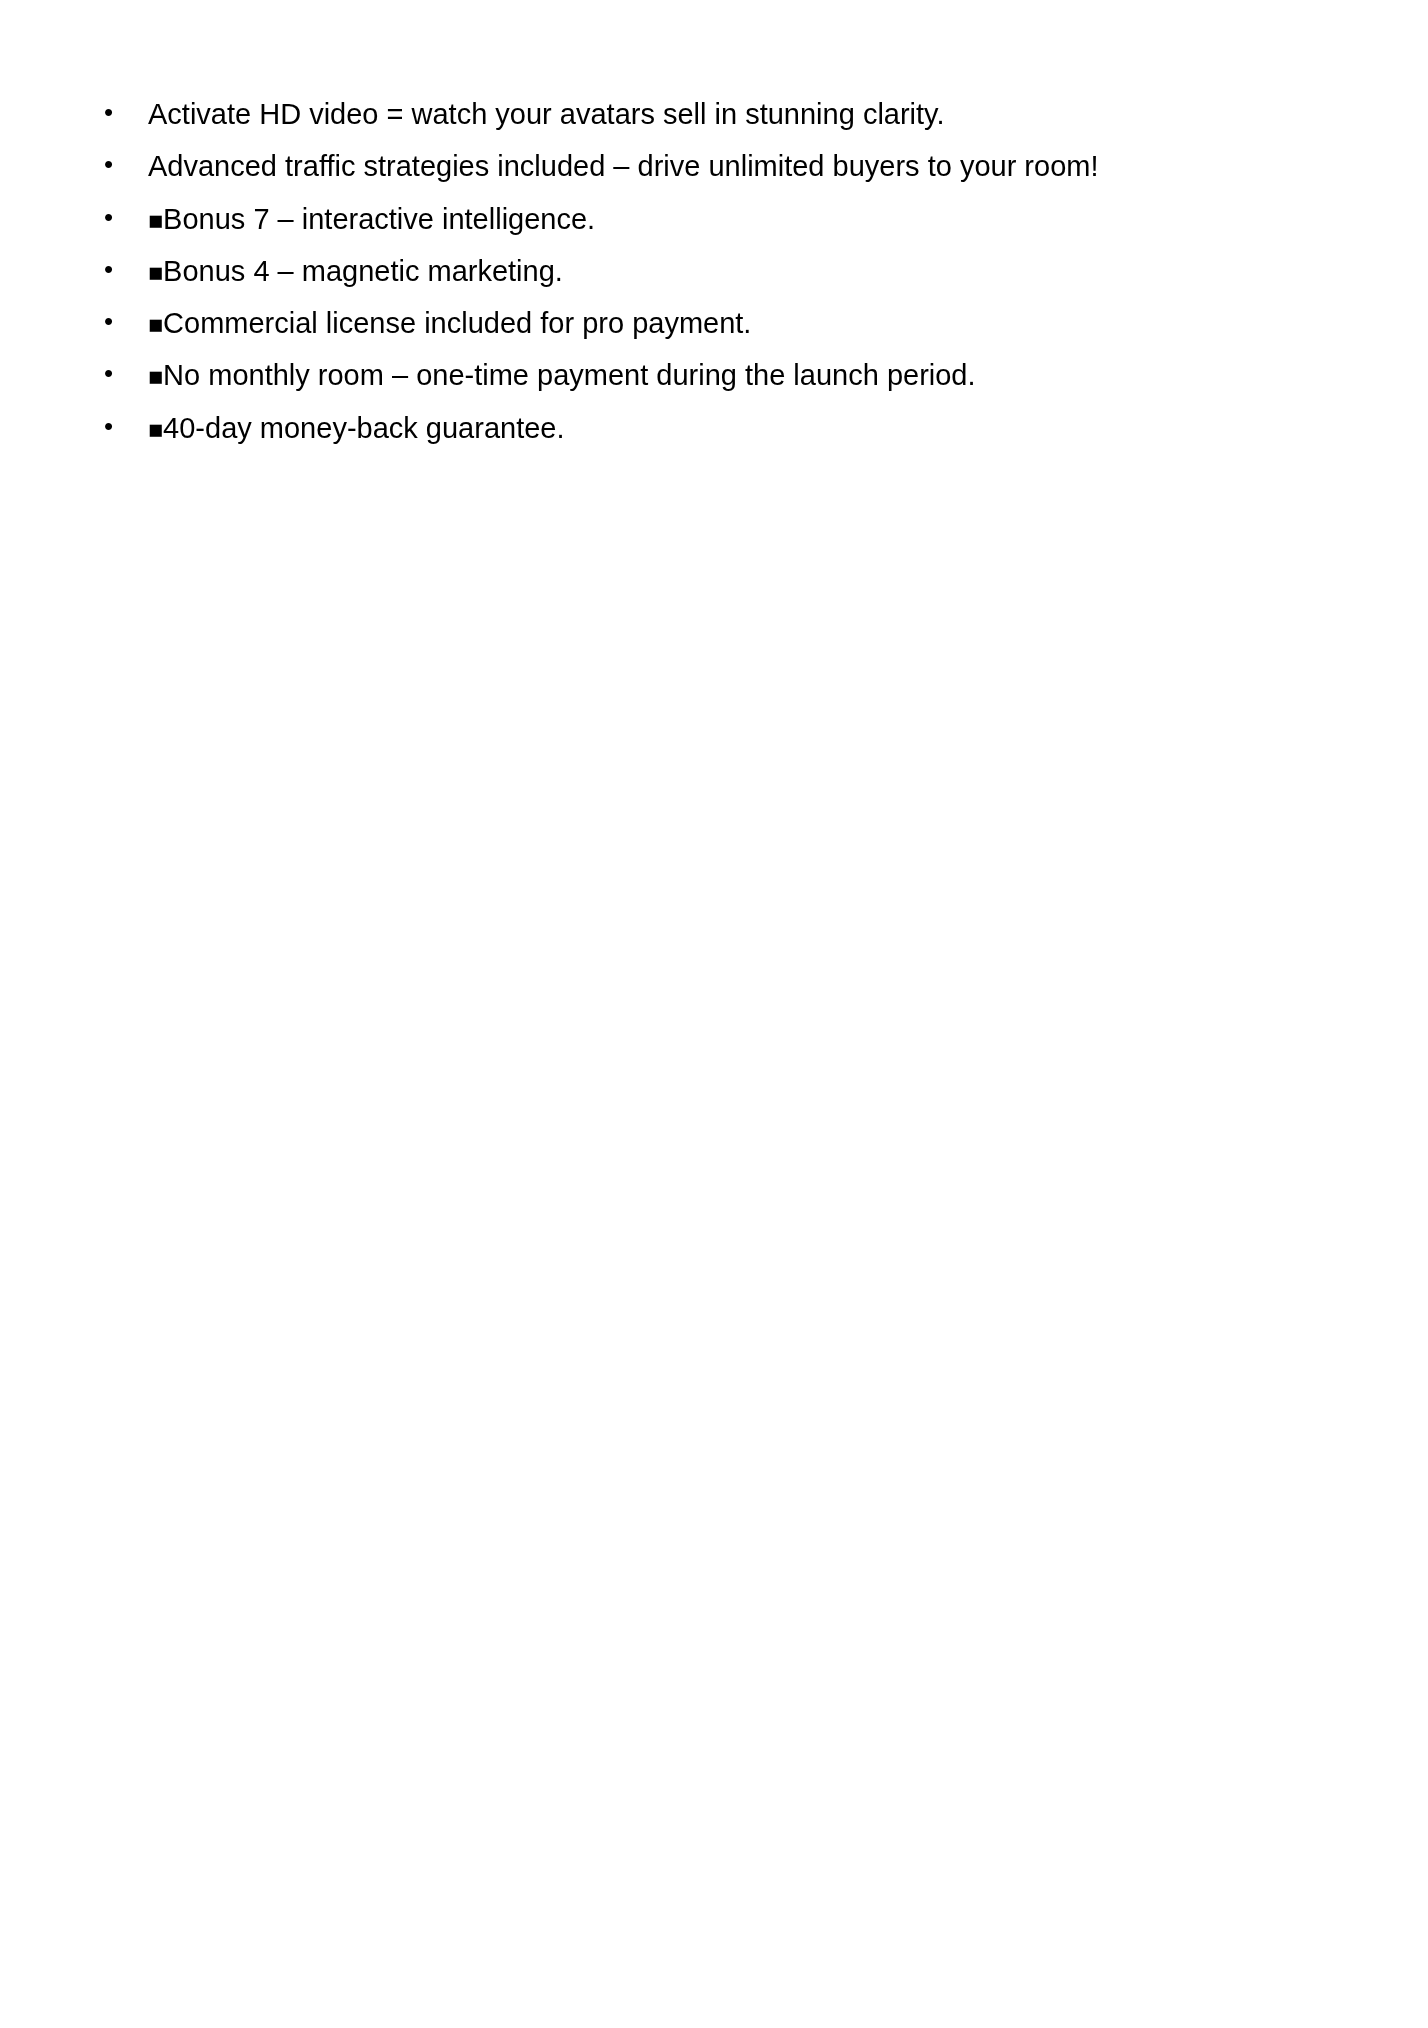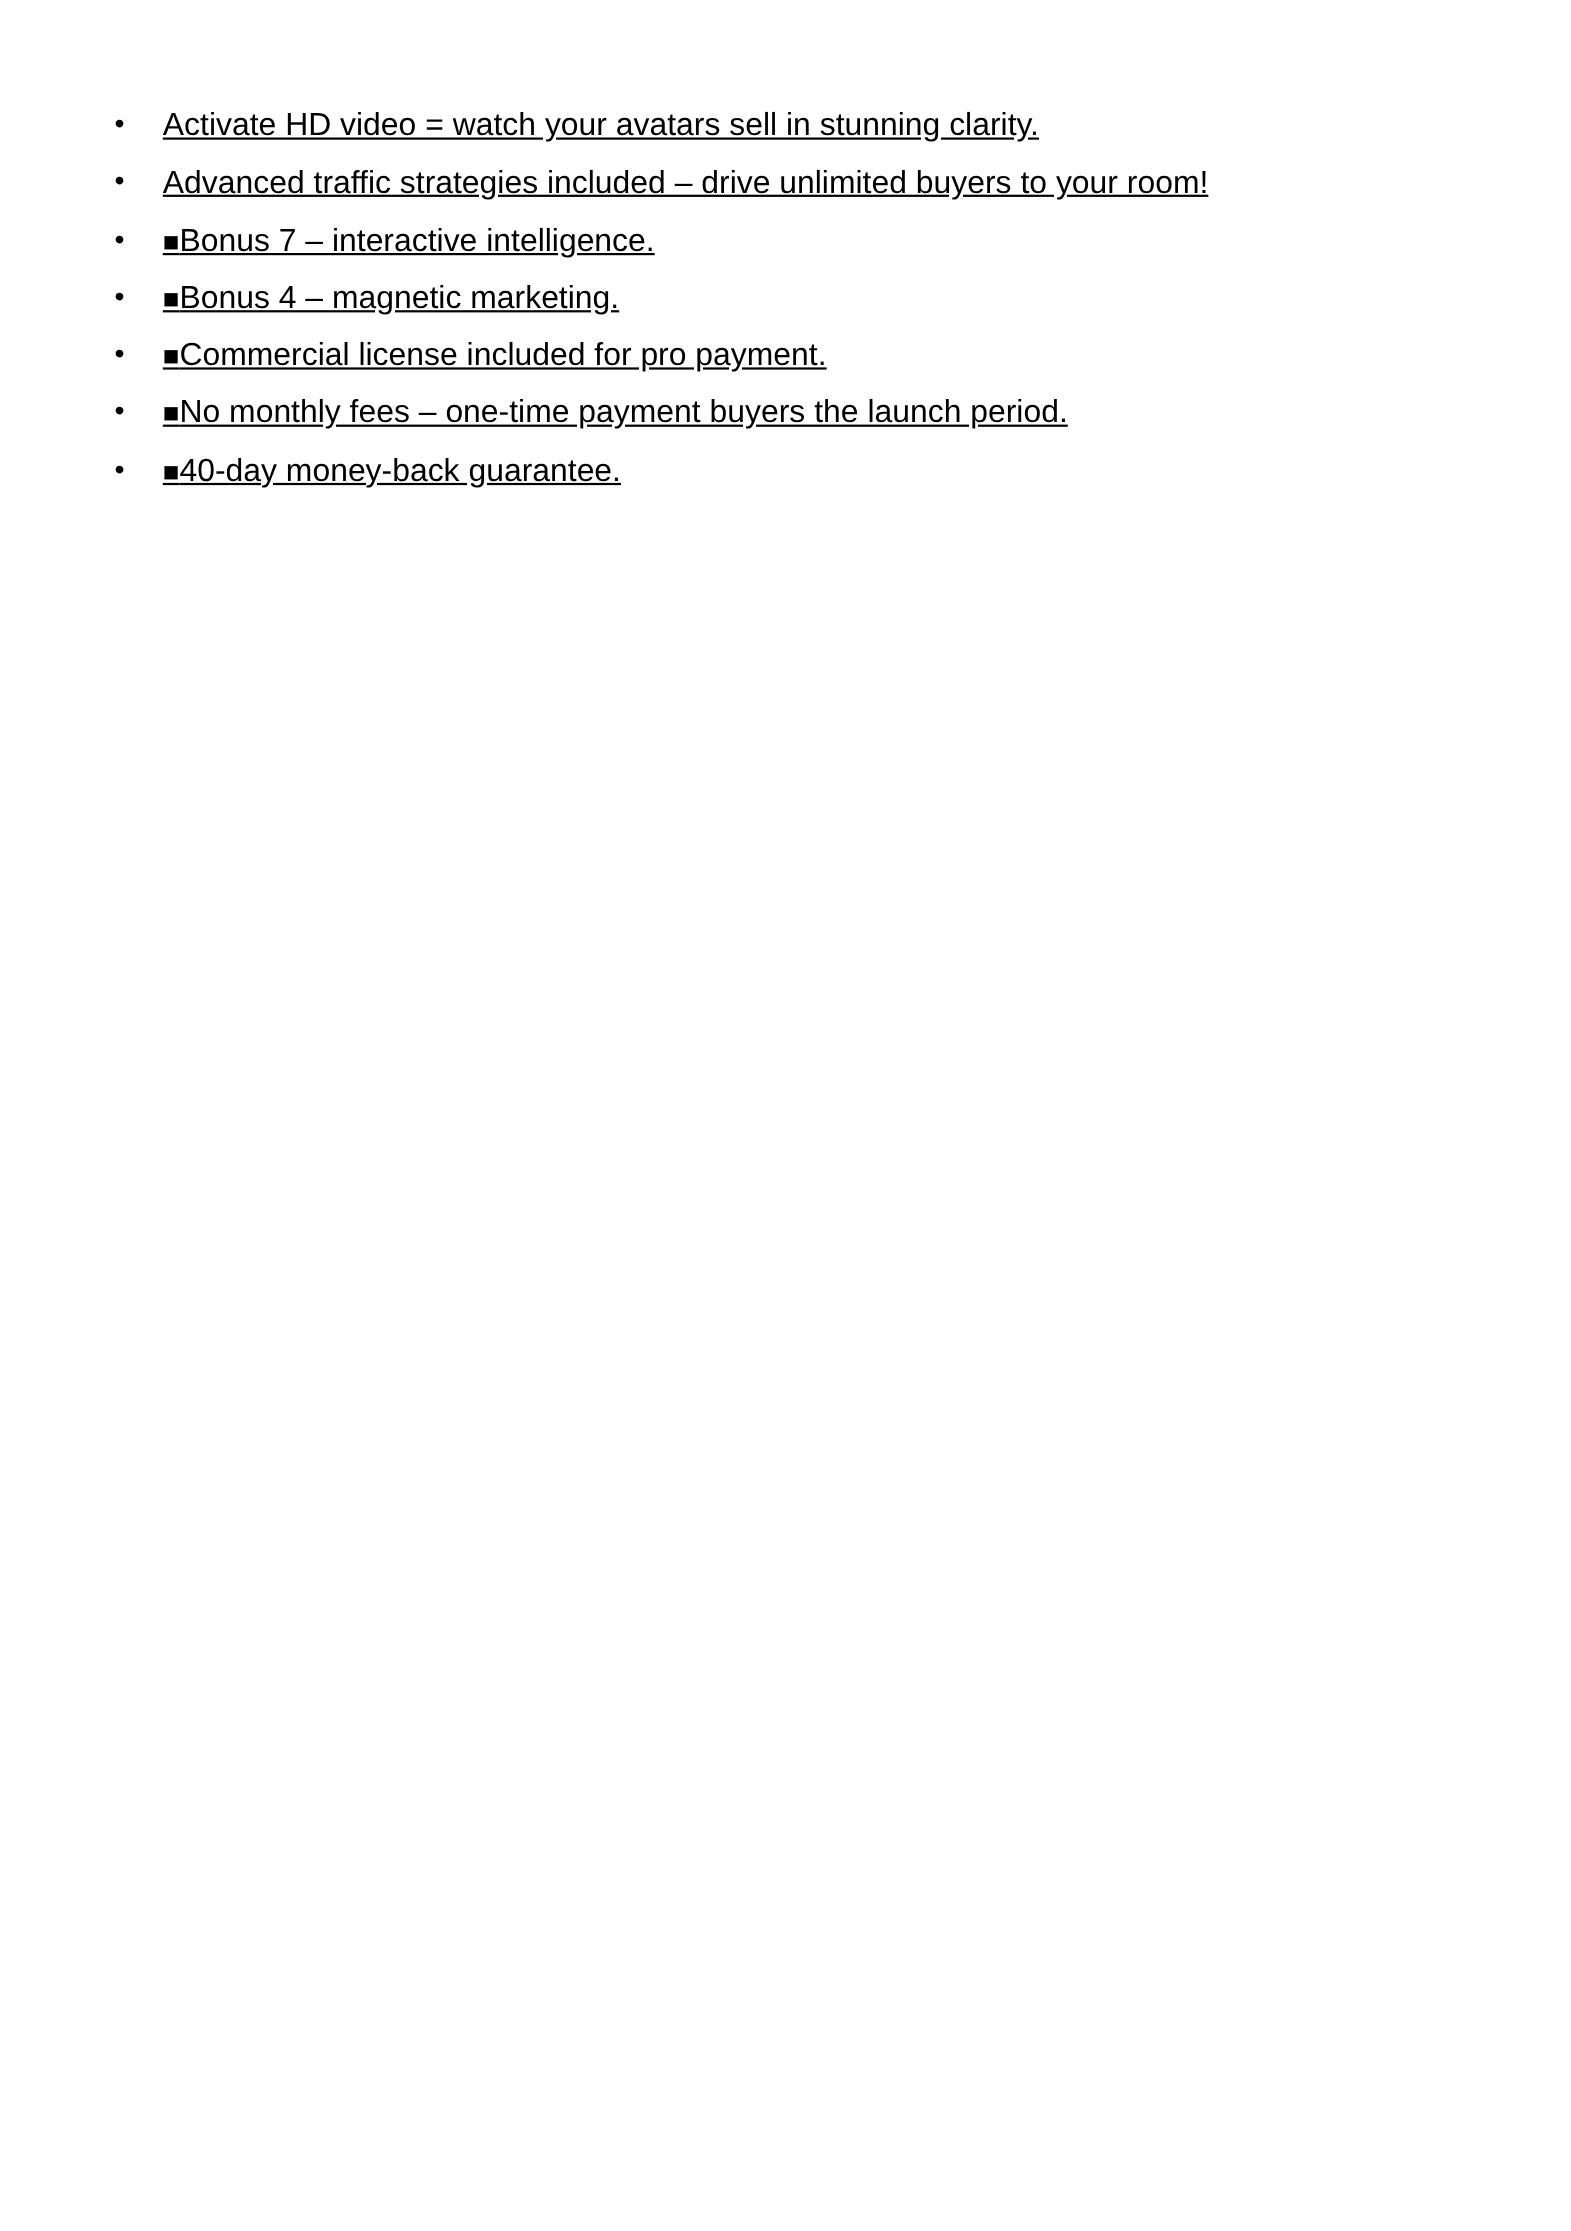--- a/index.html
+++ b/index.html
@@ -39,21 +39,20 @@
     width: 52px;
     text-align: left;
     padding-left: 8px;
     font-size: 26px;
     line-height: 1.3;
     box-sizing: border-box;
   }
   .bullet-text {
     flex: 1 1 auto;
     white-space: pre-wrap;
-    text-decoration: underline;
   }
   .sq {
     font-size: 25px;
     line-height: 1;
   }
 </style>
 </head>
 <body>
 
 <div class="page">
@@ -79,21 +78,21 @@
       <span class="bullet-text"><span class="sq">■</span><span>Bonus 4 – magnetic marketing.</span></span>
     </li>
 
     <li class="bullet-item">
       <span class="bullet-marker">•</span>
       <span class="bullet-text"><span class="sq">■</span><span>Commercial license included for pro payment.</span></span>
     </li>
 
     <li class="bullet-item">
       <span class="bullet-marker">•</span>
-      <span class="bullet-text"><span class="sq">■</span><span>No monthly fees – one-time payment buyers the launch period.</span></span>
+      <span class="bullet-text"><span class="sq">■</span><span>No monthly room – one-time payment during the launch period.</span></span>
     </li>
 
     <li class="bullet-item">
       <span class="bullet-marker">•</span>
       <span class="bullet-text"><span class="sq">■</span><span>40-day money-back guarantee.</span></span>
     </li>
 
   </ul>
 </div>
 

